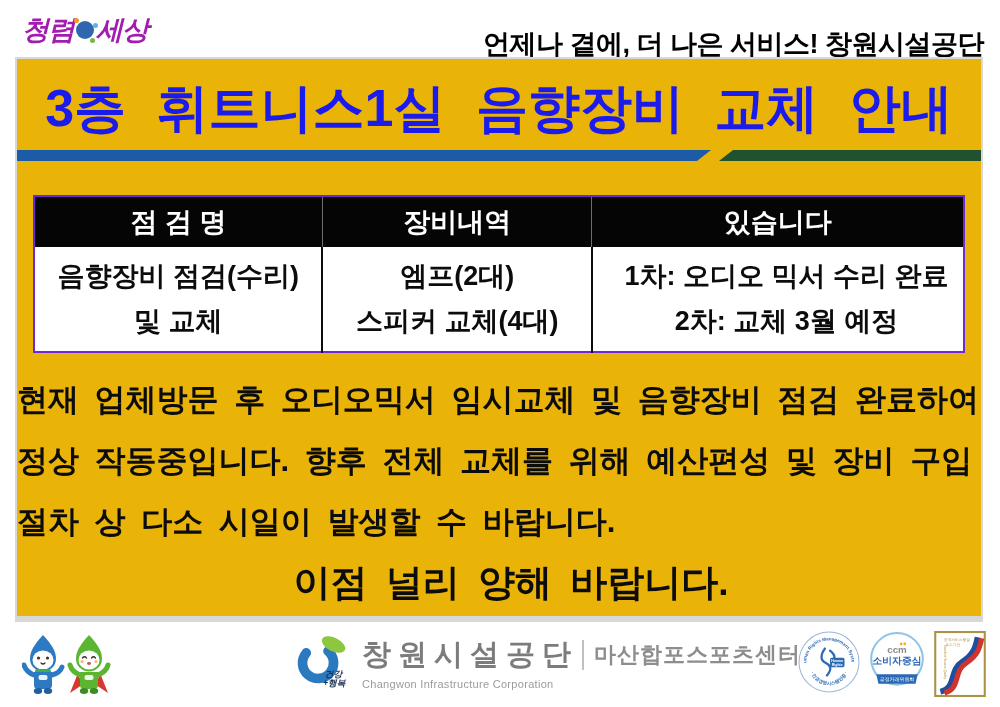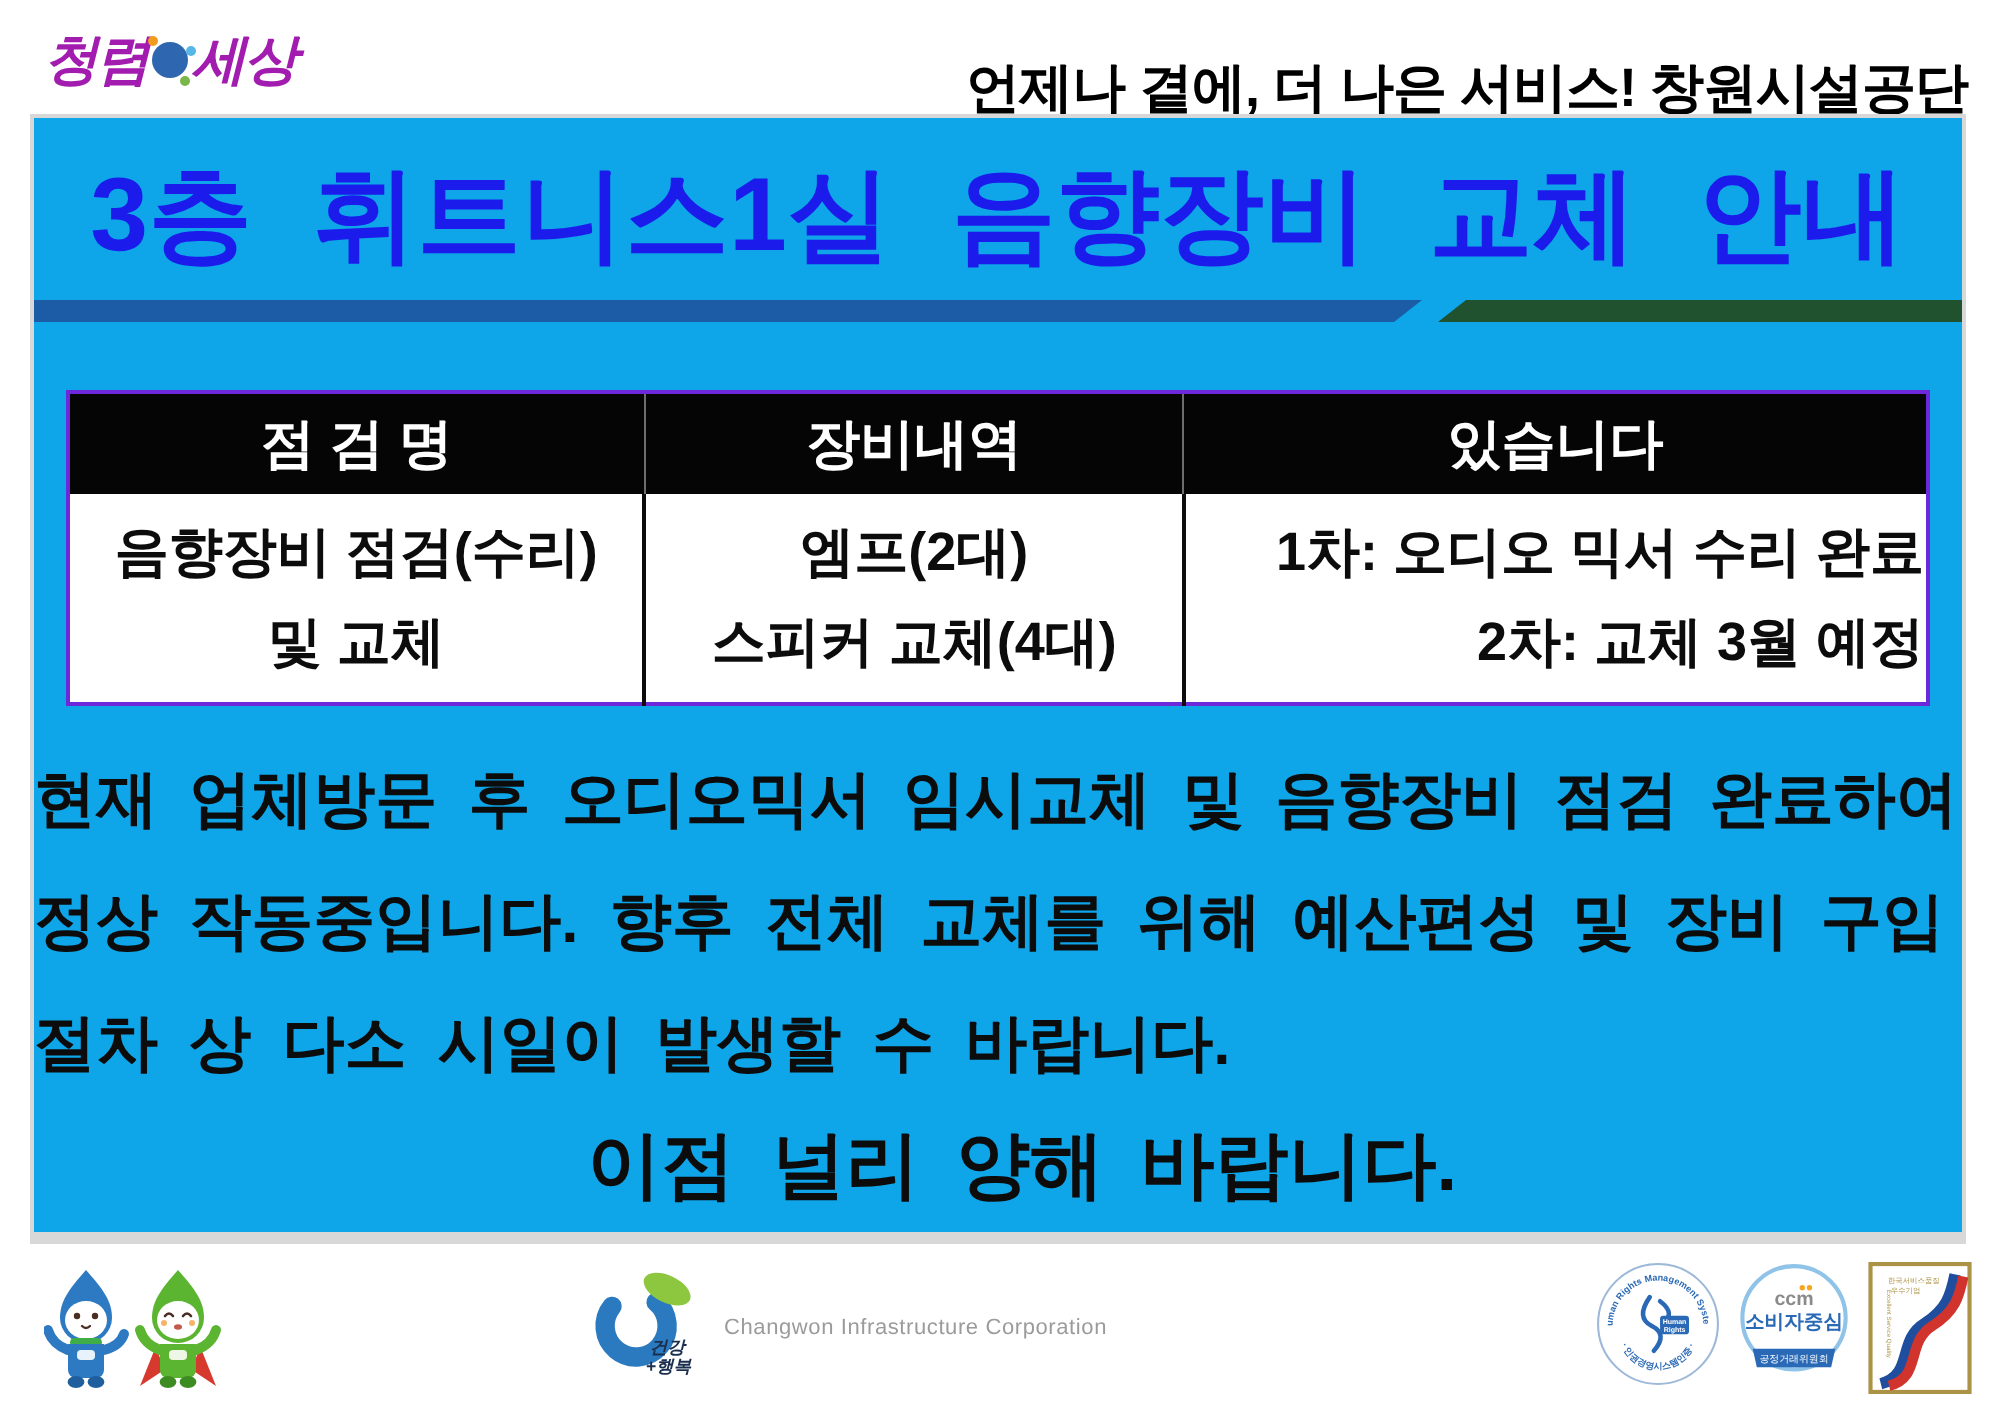--- a/index.html
+++ b/index.html
@@ -20,21 +20,21 @@
   .brand .mark .dot.orange{width:5px;height:5px;background:#f29c1f;left:-2px;top:-3px;}
   .brand .mark .dot.sky{width:5px;height:5px;background:#56b7e6;right:-4px;top:2px;}
   .brand .mark .dot.green{width:5px;height:5px;background:#7ab648;right:-1px;bottom:-4px;}
   .slogan{
     position:absolute;right:16px;top:26px;
     font-size:27px;font-weight:700;color:#000000;letter-spacing:-0.5px;
   }
   
   .main-box{
     position:absolute;left:15px;top:57px;width:968px;height:565px;
-    box-sizing:border-box;background:#0ea5e9;
+    box-sizing:border-box;background:#eab308;
     border:2px solid #d8d8d8;border-bottom-width:6px;
   }
   .title{
     margin-top:20px;text-align:center;
     font-size:52px;line-height:58px;font-weight:800;color:#1b1bec;
     word-spacing:16px;letter-spacing:0px;
   }
   .divider{position:relative;height:11px;margin-top:13px;}
   .divider .seg-blue{
     position:absolute;left:0;top:0;height:100%;width:694px;background:#1c5ba6;
@@ -54,21 +54,21 @@
     background:#050505;color:#ffffff;font-size:27px;font-weight:800;
     height:48px;text-align:center;
   }
   table.notice th + th{border-left:1px solid #6d6d6d;}
   table.notice td{
     background:#ffffff;color:#0c0c0c;font-size:27px;font-weight:800;
     height:102px;text-align:center;vertical-align:middle;line-height:45px;
     border-left:2px solid #0c0c0c;
   }
   table.notice td:first-child{border-left:none;}
-  table.notice td.left{text-align:right;padding-left:18px;}
+  table.notice td.left{text-align:center;padding-left:18px;}
   col.c1{width:31%;} col.c2{width:29%;} col.c3{width:40%;}
   .body-text{
     margin-top:16px;text-align:left;
     font-size:31px;line-height:61px;font-weight:800;color:#0c0c0c;word-spacing:7px;
   }
   .closing{
     margin-top:6px;text-align:center;
     font-size:37px;font-weight:800;color:#0c0c0c;word-spacing:8px;padding-left:24px;
   }
   
@@ -183,20 +183,25 @@
 </div>
 
 <div class="org-block">
   <svg width="64" height="58" viewBox="0 0 66 58">
     <circle cx="31" cy="30" r="16" fill="none" stroke="#2b7abf" stroke-width="10" stroke-dasharray="75 26" stroke-linecap="round" transform="rotate(-50 31 30)"></circle>
     <ellipse cx="47" cy="11" rx="13" ry="7" transform="rotate(26 47 11)" fill="#8dc63f"></ellipse>
     <text x="38" y="44" font-size="9" font-weight="bold" font-style="italic" fill="#1a2f4e">건강</text>
     <text x="36" y="54" font-size="9" font-weight="bold" font-style="italic" fill="#1a2f4e">+행복</text>
   </svg>
   <div class="org-text">
+    <div class="org-row">
+      <span class="org-name">창원시설공단</span>
+      <span class="org-bar"></span>
+      <span class="center-name">마산합포스포츠센터</span>
+    </div>
     <div class="org-en">Changwon Infrastructure Corporation</div>
   </div>
 </div>
 
 <div class="badges">
 
   <svg width="62" height="62" viewBox="0 0 60 60">
     <defs>
       <path id="hrArcTop" d="M8,31 a22,22 0 0 1 44,0"></path>
       <path id="hrArcBot" d="M11,33 a19,19 0 0 0 38,0"></path>

